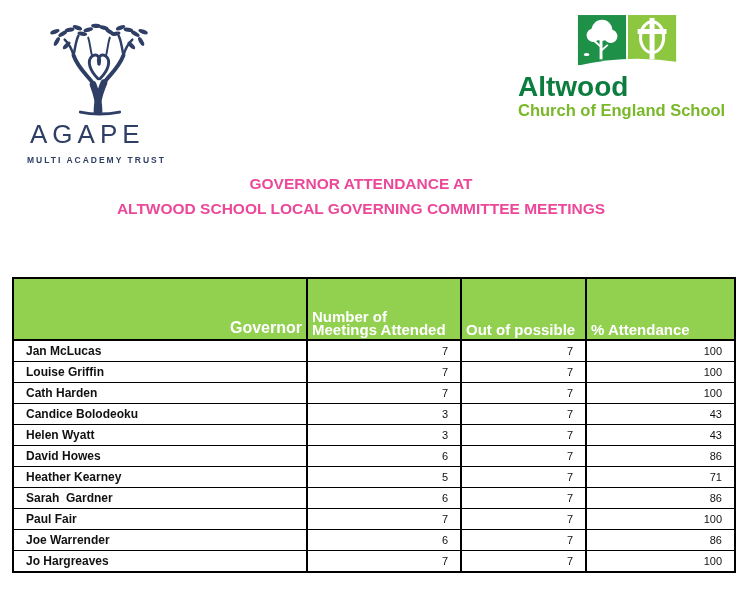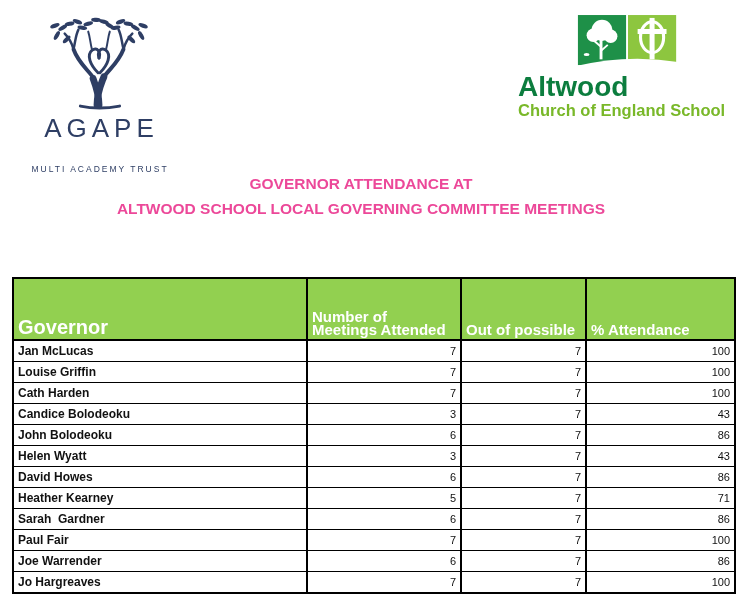--- a/index.html
+++ b/index.html
@@ -2,26 +2,26 @@
 <html><head>
 <meta charset="utf-8">
 <style>
   html,body { margin:0; padding:0; }
   body {
     width:745px; height:607px; background:#ffffff; position:relative;
     font-family:"Liberation Sans", sans-serif; color:#111; overflow:hidden;
   }
 
   
-  .agape { position:absolute; left:25px; top:12px; width:148px; text-align:center; }
+  .agape { position:absolute; left:25px; top:18px; width:148px; text-align:left; }
   .agape svg { display:block; margin:0 auto; }
   .agape-title { font-size:26px; font-weight:400; color:#2e3e64; letter-spacing:5px;
                  margin-top:3px; margin-left:5px; }
-  .agape-sub   { font-size:8.5px; font-weight:400; color:#2e3e64; letter-spacing:2px;
-                 margin-top:20px; margin-left:2px; }
+  .agape-sub   { font-size:8.5px; font-weight:700; color:#2e3e64; letter-spacing:2px;
+                 margin-top:5px; margin-left:2px; }
 
   
   .altwood { position:absolute; left:518px; top:14px; width:220px; text-align:left; }
   .altwood svg { display:block; margin:0 auto; }
   .alt-title { font-size:28px; font-weight:bold; color:#0c7d3e; line-height:1.05; margin-top:2px; }
   .alt-sub   { font-size:16.5px; font-weight:bold; color:#79b829; line-height:1.05; margin-top:1px; }
 
   
   .doc-title { position:absolute; left:0; top:171px; width:722px; text-align:center;
                font-weight:bold; font-size:15.5px; line-height:25px; color:#ec4899; }
@@ -30,22 +30,22 @@
   table.att { position:absolute; left:12px; top:277px; width:722px;
               border-collapse:collapse; table-layout:fixed;
               border:2px solid #000; }
   .att th, .att td { border-top:1px solid #000; border-bottom:1px solid #000;
                      border-left:2px solid #000; border-right:2px solid #000;
                      overflow:hidden; }
   .att thead th { background:#92d050; color:#ffffff; text-align:left;
                   vertical-align:bottom; height:54px; padding:3px 4px;
                   font-size:15px; font-weight:bold; line-height:13px;
                   border-bottom:2px solid #000; }
-  .att th.c-gov { font-size:20px; line-height:17px; }
-  .att tbody td { height:18px; padding:1px 4px; line-height:16px; }
+  .att th.c-gov { font-size:16px; line-height:17px;text-align:right; }
+  .att tbody td { height:18px; padding:1px 12px; line-height:16px; }
   .att td.name  { font-weight:bold; font-size:12px; text-align:left; white-space:pre; }
   .att td.num   { font-weight:400; font-size:11px; text-align:right; }
 </style>
 </head>
 <body>
 
 <div>
 
   <div class="agape">
     <svg width="108" height="98" viewBox="0 0 110 100">
@@ -151,26 +151,20 @@
         <td class="num">7</td>
         <td class="num">100</td>
       </tr>
       <tr>
         <td class="name">Candice Bolodeoku</td>
         <td class="num">3</td>
         <td class="num">7</td>
         <td class="num">43</td>
       </tr>
       <tr>
-        <td class="name">John Bolodeoku</td>
-        <td class="num">6</td>
-        <td class="num">7</td>
-        <td class="num">86</td>
-      </tr>
-      <tr>
         <td class="name">Helen Wyatt</td>
         <td class="num">3</td>
         <td class="num">7</td>
         <td class="num">43</td>
       </tr>
       <tr>
         <td class="name">David Howes</td>
         <td class="num">6</td>
         <td class="num">7</td>
         <td class="num">86</td>

